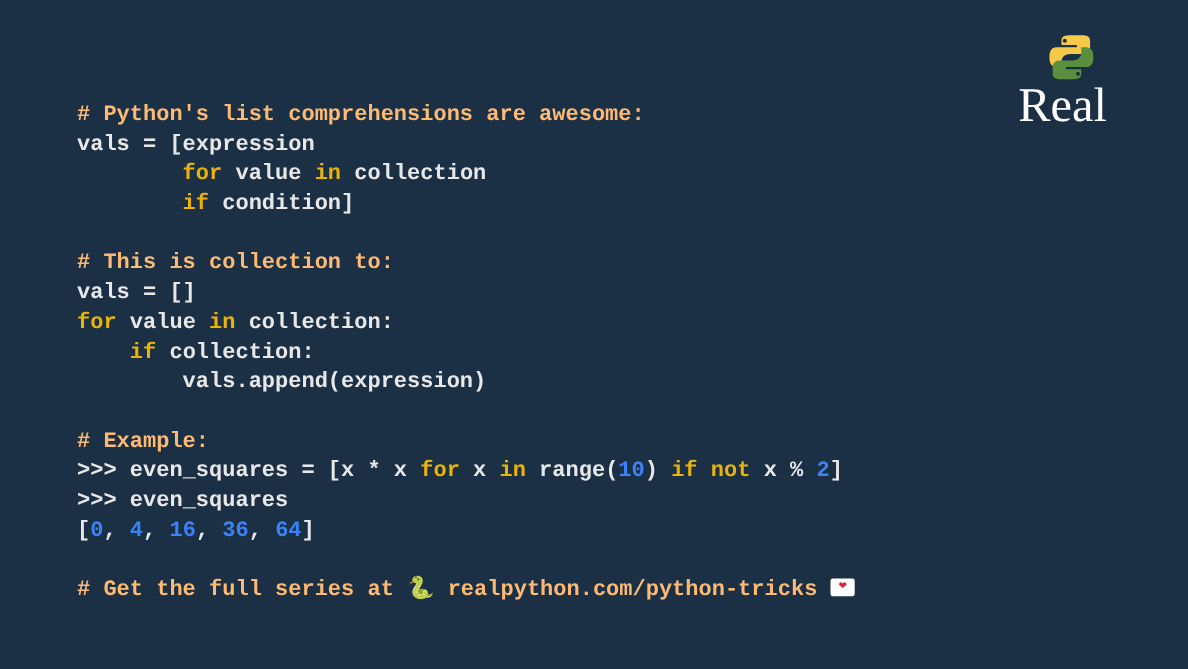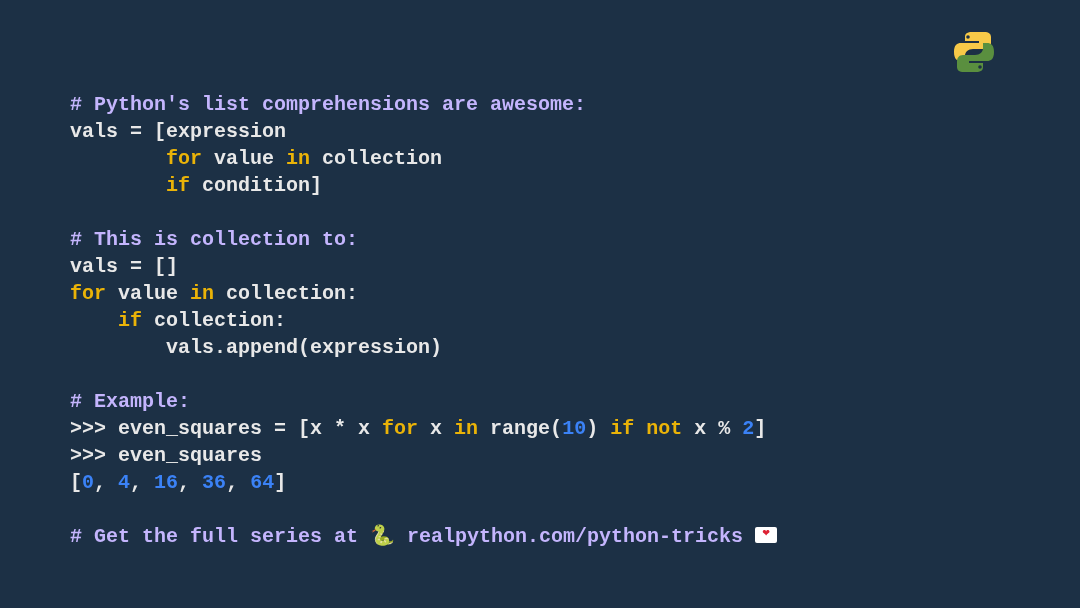--- a/index.html
+++ b/index.html
@@ -8,21 +8,21 @@
     background: #1c3045;
     font-family: "Courier New", Courier, monospace;
     font-weight: bold;
     font-size: 20px;
     line-height: 1.35;
     color: #e8e8e8;
     position: relative;
     padding: 64px 70px 0 70px;
   }
   .code-block { white-space: pre; }
-  .c-comment { color: #c4b5fd; }
+  .c-comment { color: #fdba74; }
   .c-kw      { color: #eab308; }       
   .c-num     { color: #3b82f6; }
   .c-prompt  { color: #e8e8e8; }
   .logo {
     position: absolute;
     top: 28px;
     right: 36px;
     width: 140px;
     text-align: center;
     color: #fff;
@@ -47,21 +47,21 @@
   }
 </style>
 </head>
 <body>
 
 <div class="logo">
   <svg class="py-icon" width="48" height="48" viewBox="0 0 48 48">
     <path fill="#f7c948" d="M22 4c-6 0-7 2.6-7 5v4h14v2H11c-4 0-7 2-7 9s3 9 7 9h4v-5c0-4 3-7 8-7h12c4 0 6-3 6-6V9c0-3-2-5-7-5H22zm-4 3.2a1.8 1.8 0 1 1 0 3.6 1.8 1.8 0 0 1 0-3.6z"></path>
     <path fill="#5a8f3f" d="M26 44c6 0 7-2.6 7-5v-4H19v-2h18c4 0 7-2 7-9s-3-9-7-9h-4v5c0 4-3 7-8 7H13c-4 0-6 3-6 6v6c0 3 2 5 7 5h12zm4-3.2a1.8 1.8 0 1 1 0-3.6 1.8 1.8 0 0 1 0 3.6z"></path>
   </svg>
-  <br>
+  <span class="word real">Real</span><br>
 </div>
 
 <div class="code-block">
 <span class="c-comment"># Python's list comprehensions are awesome:</span>
 <span>vals = [expression</span>
 <span>        </span><span class="c-kw">for</span><span> value </span><span class="c-kw">in</span><span> collection</span>
 <span>        </span><span class="c-kw">if</span><span> condition]</span>
 <span></span>
 <span class="c-comment"># This is collection to:</span>
 <span>vals = []</span>

